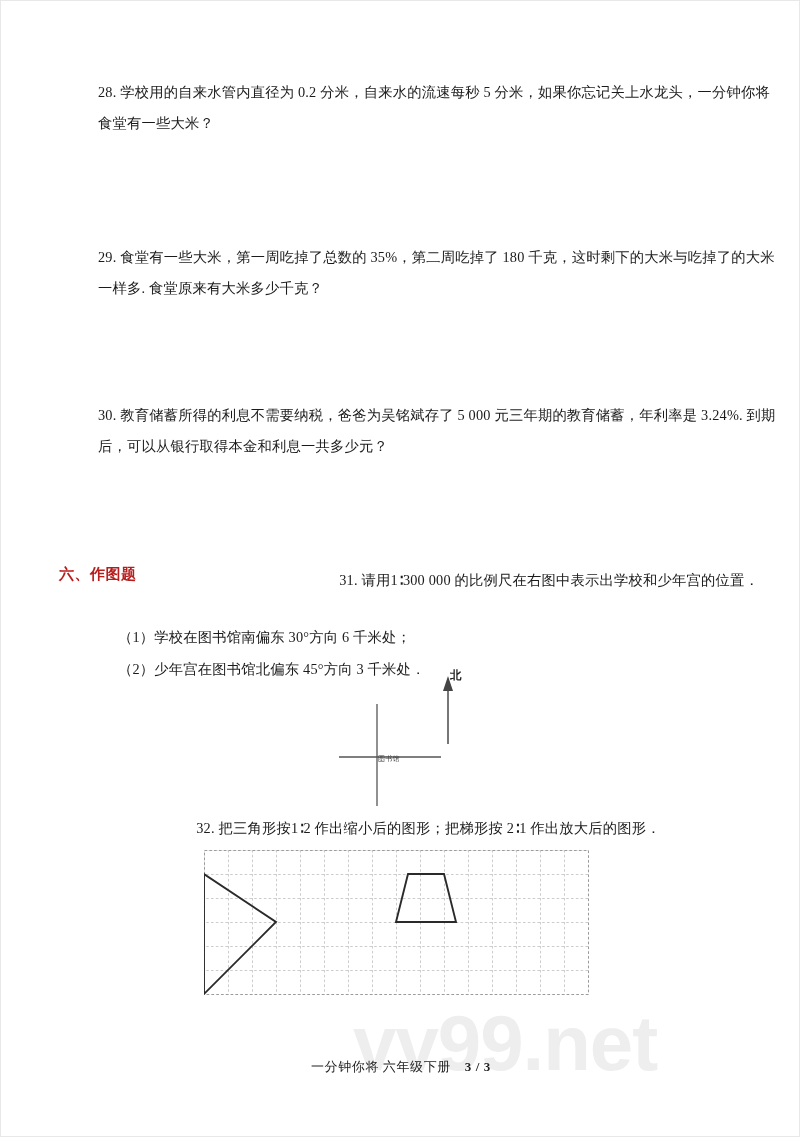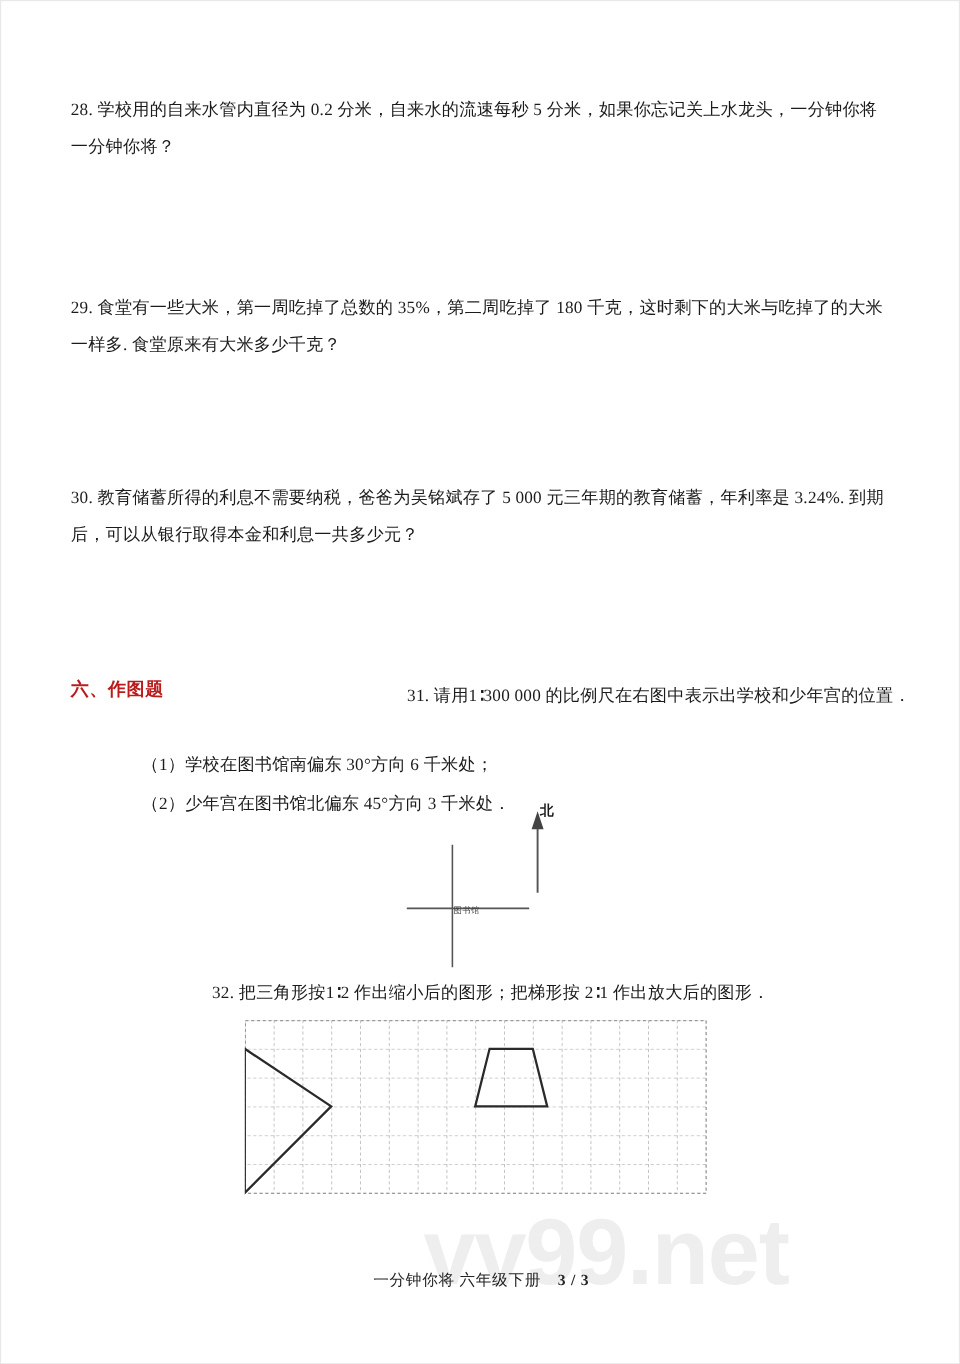--- a/index.html
+++ b/index.html
@@ -48,20 +48,21 @@
     position: absolute;
     left: 58px;
     width: 700px;
     color: #1b1b1b;
     font-size: 14.3px;
     line-height: 31px;
     letter-spacing: 0.2px;
   }
   .q-line {
     white-space: nowrap;
+    margin-left: 39px;
   }
 
   .section-head {
     position: absolute;
     left: 58px;
     font-size: 15px;
     font-weight: bold;
     color: #b91c1c;
     letter-spacing: 0.5px;
   }
@@ -135,21 +136,21 @@
 <body>
 
 <div id="page">
 
   <div id="watermark">vv99.net</div>
 
   <div id="content">
 
     <div class="q-block" style="top:76px;">
       <div class="q-line">28. 学校用的自来水管内直径为 0.2 分米，自来水的流速每秒 5 分米，如果你忘记关上水龙头，一分钟你将</div>
-      <div class="q-line">一分钟你将？</div>
+      <div class="q-line">食堂有一些大米？</div>
     </div>
 
     <div class="q-block" style="top:241px;">
       <div class="q-line">29. 食堂有一些大米，第一周吃掉了总数的 35%，第二周吃掉了 180 千克，这时剩下的大米与吃掉了的大米</div>
       <div class="q-line">一样多. 食堂原来有大米多少千克？</div>
     </div>
 
     <div class="q-block" style="top:399px;">
       <div class="q-line">30. 教育储蓄所得的利息不需要纳税，爸爸为吴铭斌存了 5 000 元三年期的教育储蓄，年利率是 3.24%. 到期</div>
       <div class="q-line">后，可以从银行取得本金和利息一共多少元？</div>

